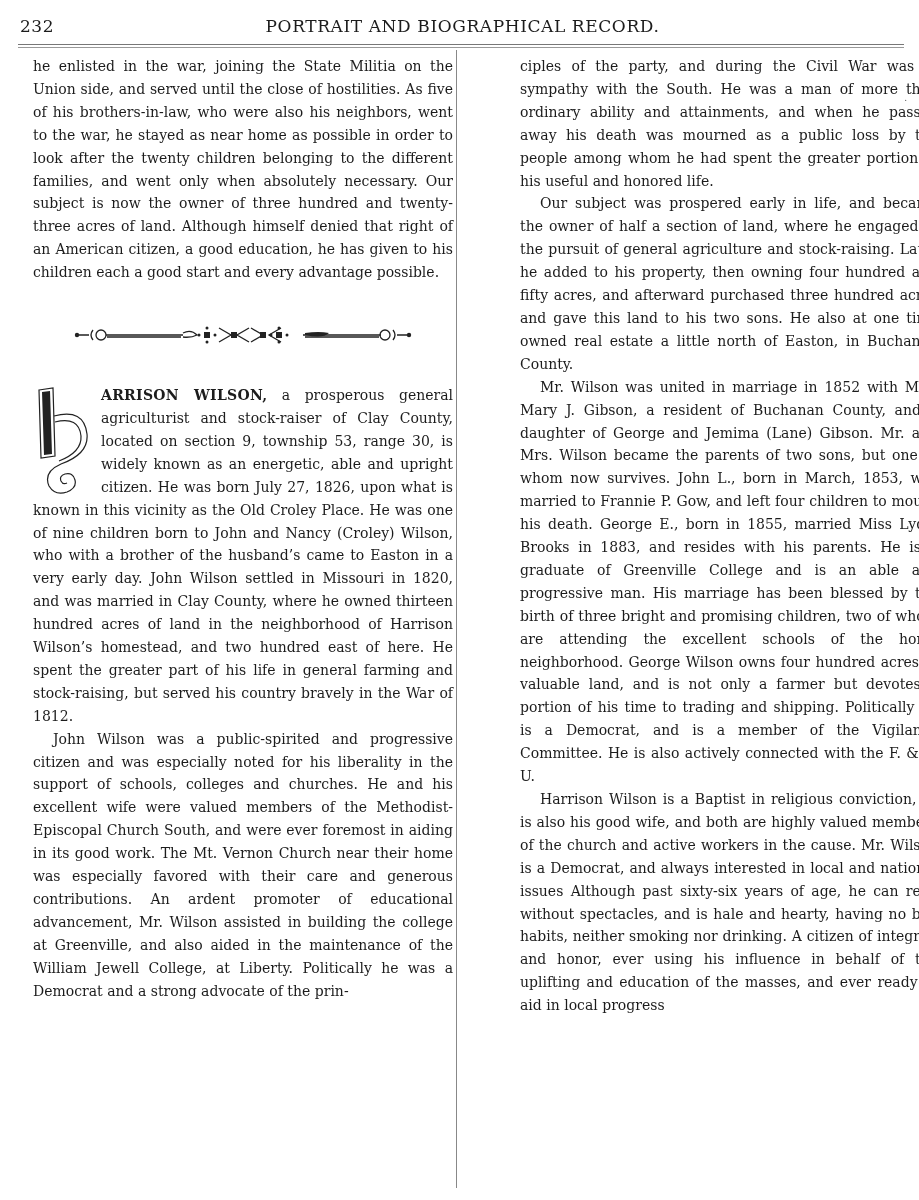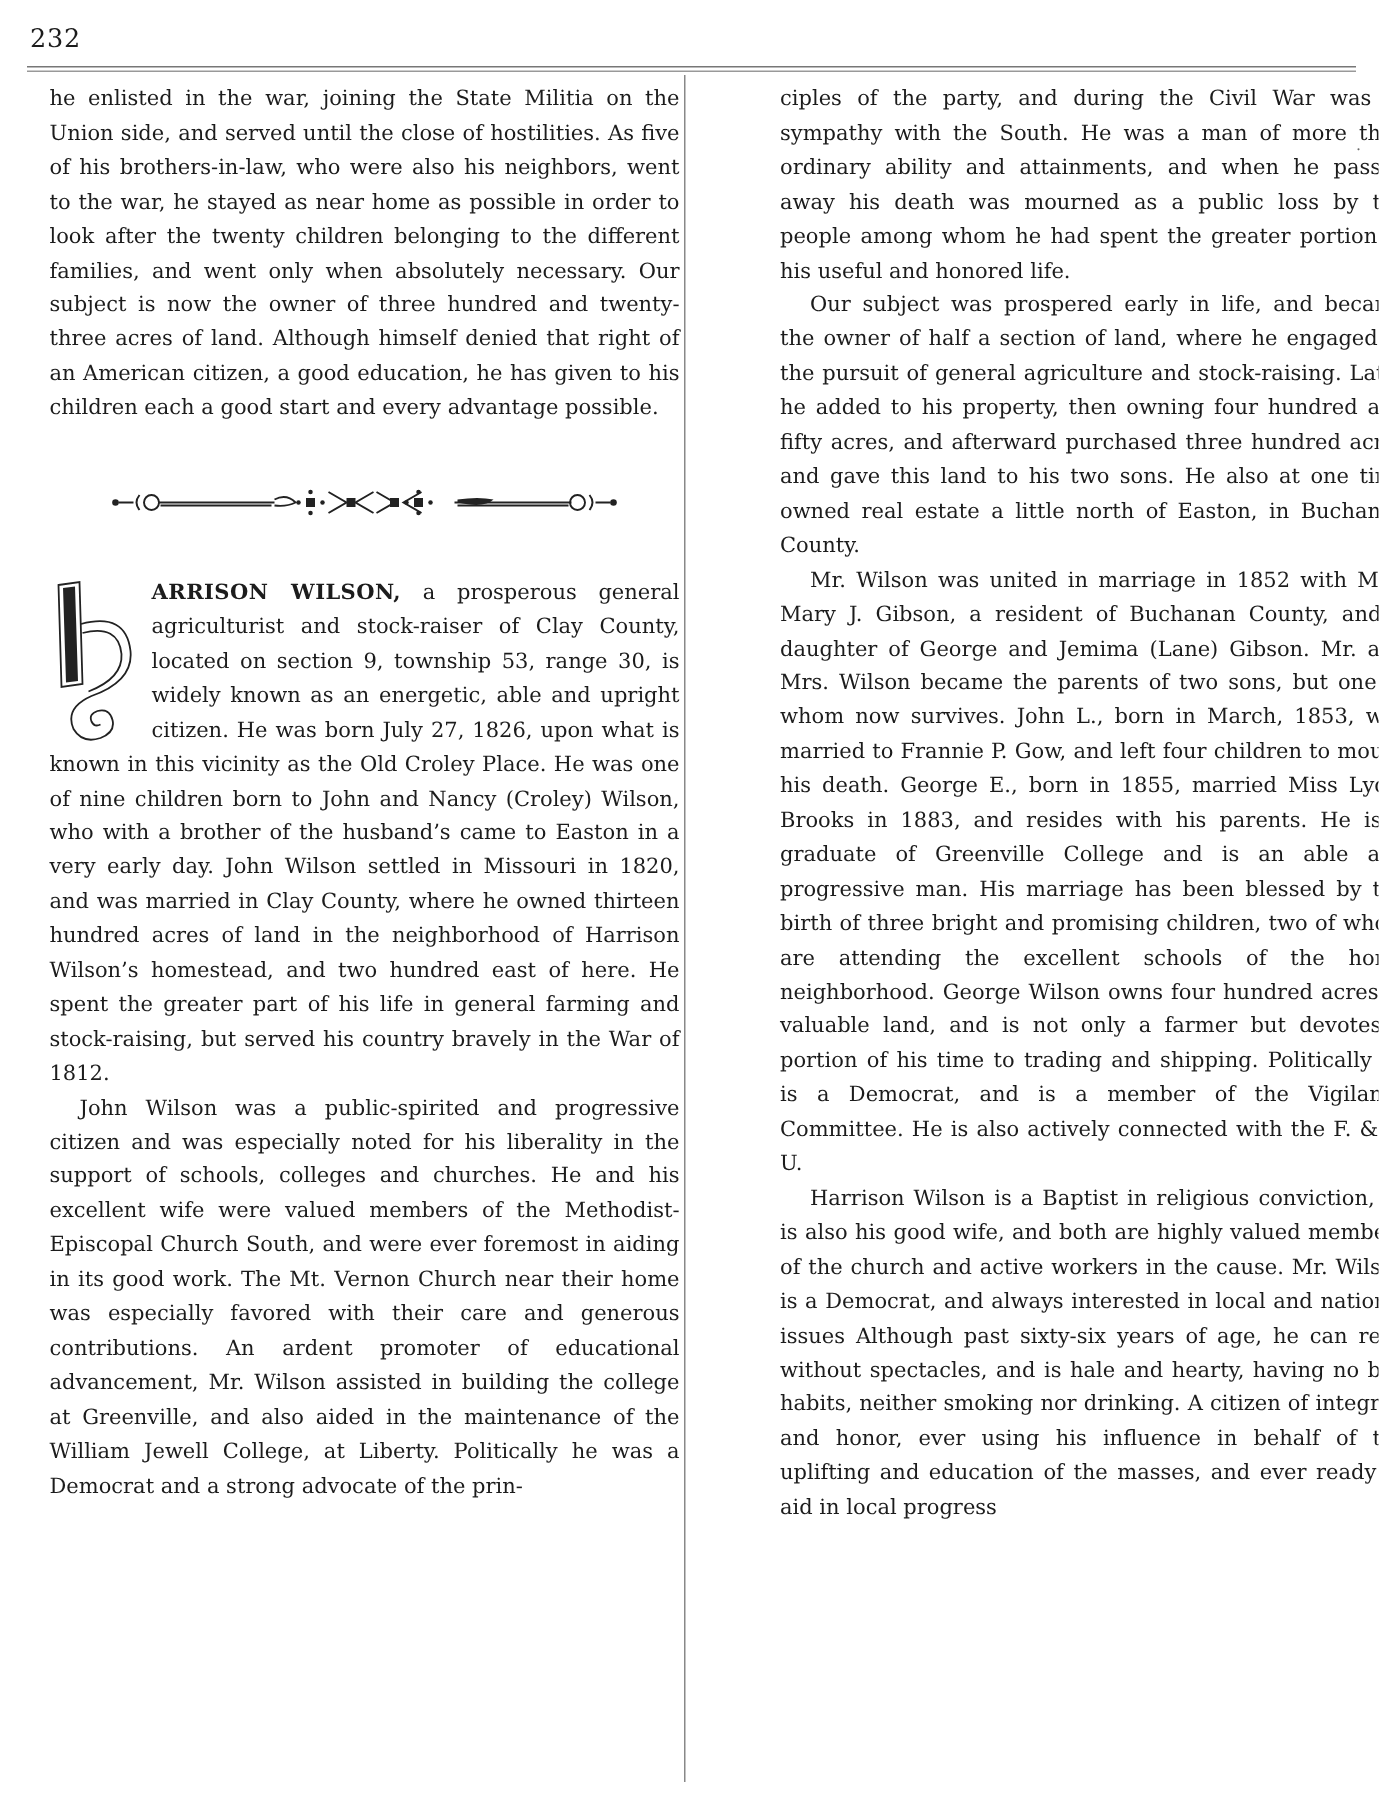--- a/index.html
+++ b/index.html
@@ -47,20 +47,21 @@
     .lead-caps { letter-spacing: 0.3px; font-weight: bold; }
     .stray-mark {
       position: absolute; left: 904px; top: 92px; font-size: 10px; color: #666;
     }
   </style>
 </head>
 <body>
 
 <div class="header">
   <span class="page-number">232</span>
+  <div class="running-title">PORTRAIT AND BIOGRAPHICAL RECORD.</div>
 </div>
 <div class="rule r1"></div>
 <div class="rule r2"></div>
 
 <div class="col-divider"></div>
 <div class="stray-mark">․</div>
 
 <div class="col left">
   <p>he enlisted in the war, joining the State Militia on the Union side, and served until the close of hos­tilities. As five of his brothers-in-law, who were also his neighbors, went to the war, he stayed as near home as possible in order to look after the twenty children belonging to the different families, and went only when absolutely necessary. Our subject is now the owner of three hundred and twenty-three acres of land. Although himself de­nied that right of an American citizen, a good education, he has given to his children each a good start and every advantage possible.</p>
 

